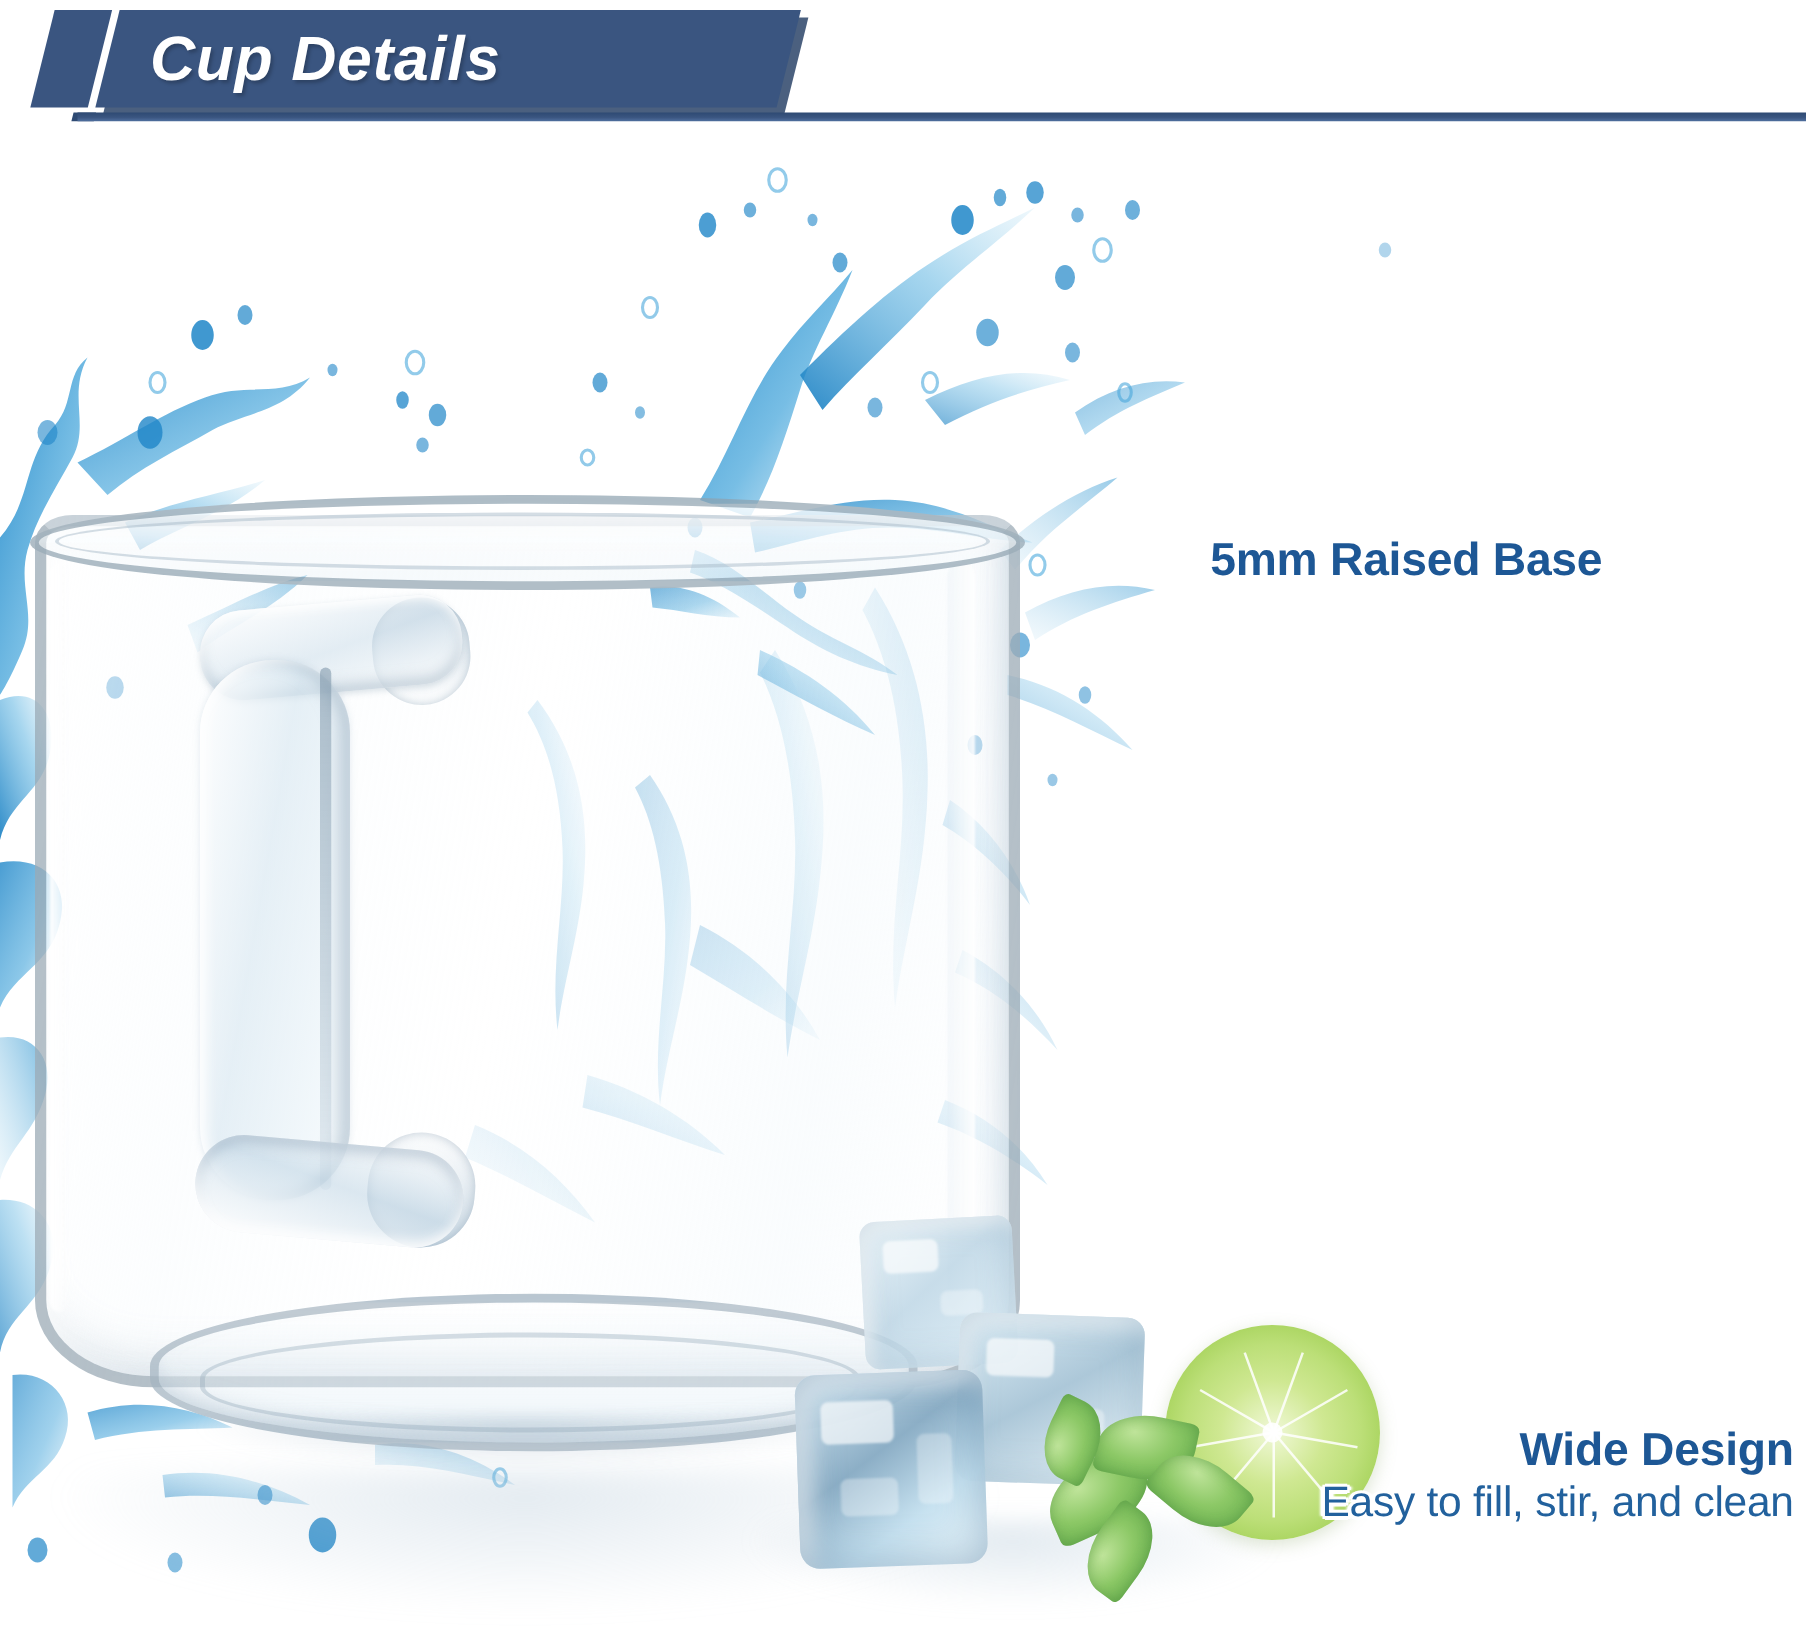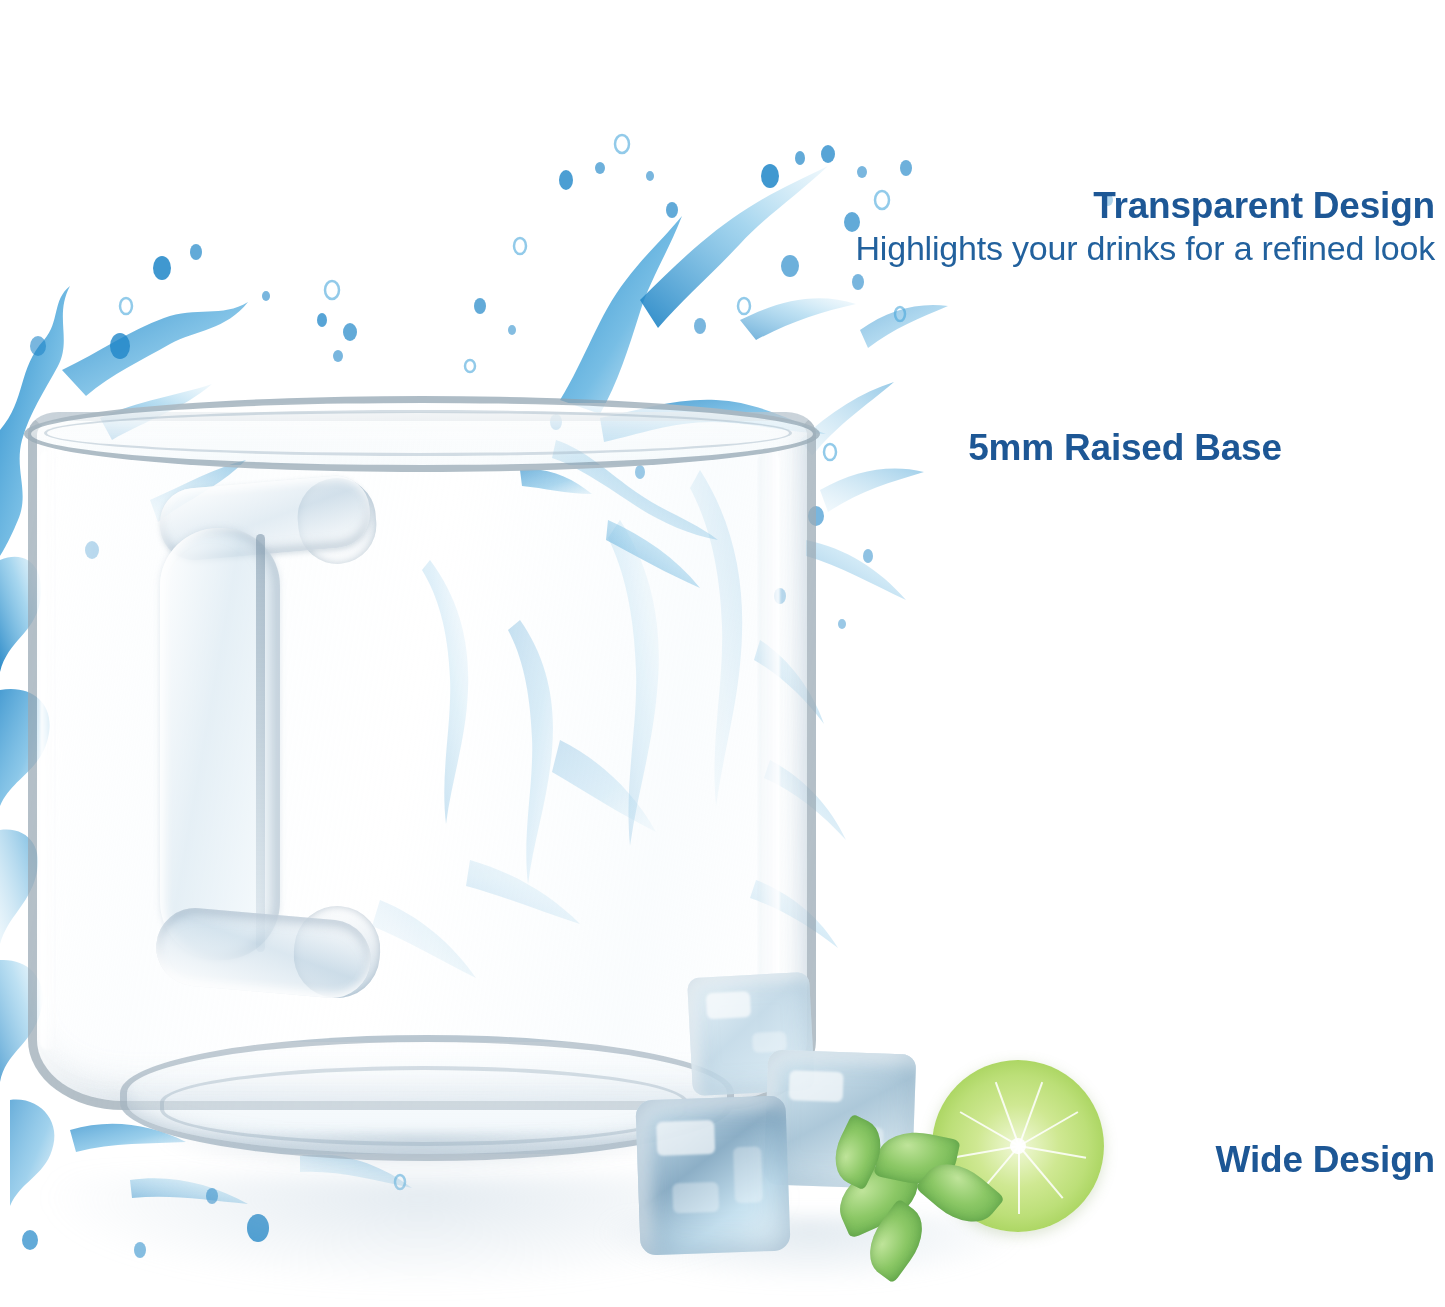--- a/index.html
+++ b/index.html
@@ -407,37 +407,42 @@
     <div class="lime-seg" style="transform:rotate(200deg)"></div>
     <div class="lime-seg" style="transform:rotate(240deg)"></div>
     <div class="lime-seg" style="transform:rotate(280deg)"></div>
     <div class="lime-seg" style="transform:rotate(320deg)"></div>
     <div class="lime-core"></div>
   </div>
 
   <div class="floor-shadow"></div>
   <div class="floor-shadow-2"></div>
 
+  <div class="header">
+    <div class="hdr-accent"></div>
+    <div class="hdr-banner-shadow"></div>
+    <div class="hdr-banner"></div>
+    <div class="hdr-title">Cup Details</div>
+    <div class="hdr-rule-cap"></div>
+    <div class="hdr-rule"></div>
+  </div>
 
   <div class="features">
 
-    <div class="feature f1">
-      <div class="f-title">Transparent Design</div>
-      <div class="f-desc">Highlights your drinks for a refined look</div>
-    </div>
 
     <div class="feature f2">
       <div class="f-title">5mm Raised Base</div>
     </div>
 
     <div class="feature f3">
     </div>
 
     <div class="feature f4">
     </div>
 
     <div class="feature f5">
       <div class="f-title">Wide Design</div>
+      <div class="f-desc">Easy to fill, stir, and clean</div>
     </div>
 
   </div>
 
 </div>
 
 </body></html>

